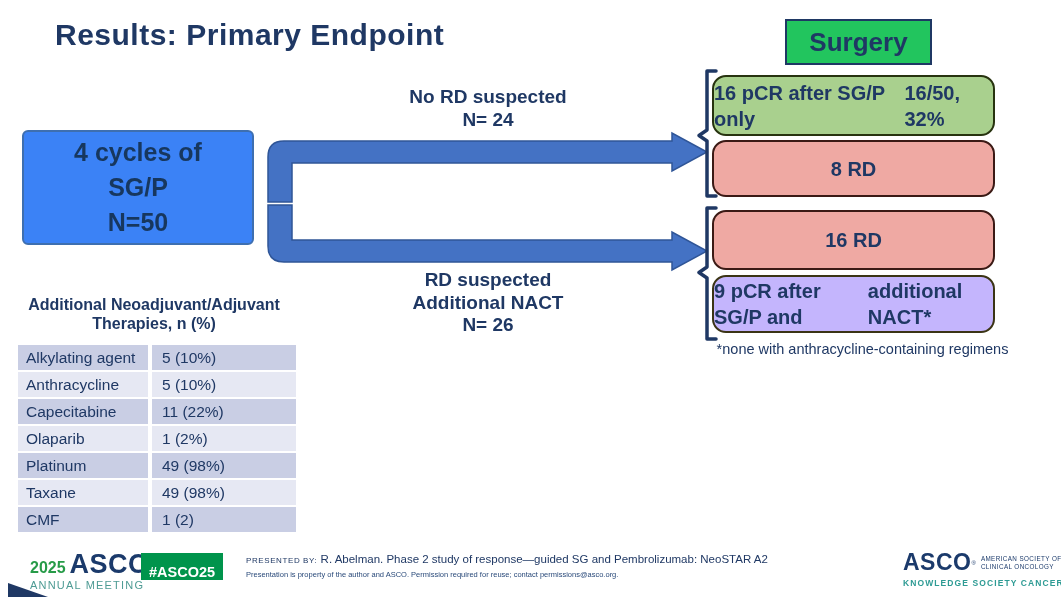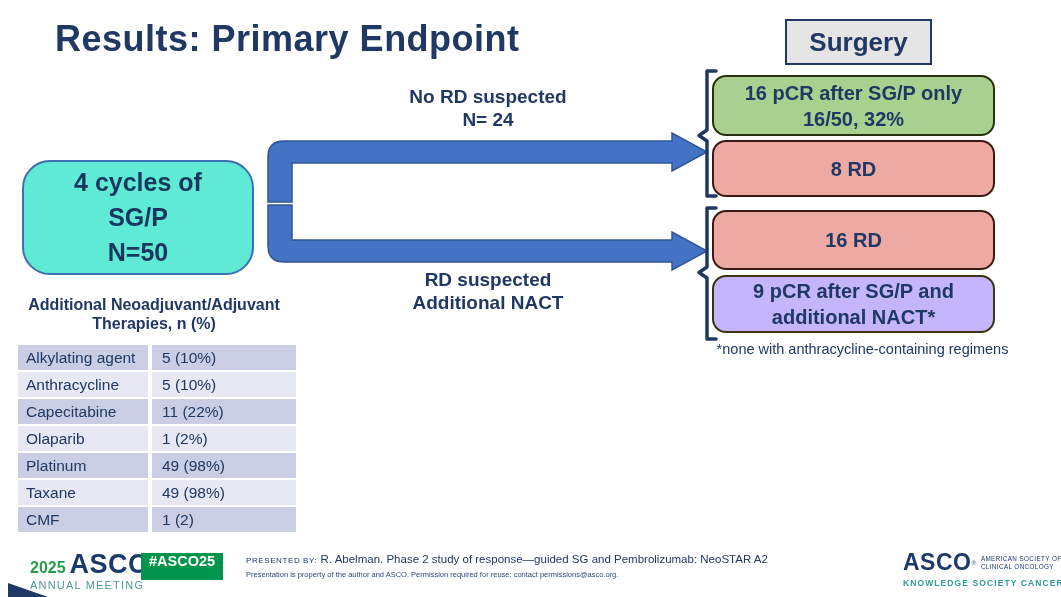--- a/index.html
+++ b/index.html
@@ -1,34 +1,34 @@
 <!DOCTYPE html>
 <html><head>
 <meta charset="utf-8">
 <style>
   html,body{margin:0;padding:0;background:#888;}
   .slide{
     position:relative;width:1061px;height:597px;background:#ffffff;
     font-family:"Liberation Sans", sans-serif;overflow:hidden;margin:0 auto;
   }
   
-  .title{position:absolute;left:55px;top:18px;font-size:36px;font-weight:bold;color:#1F3864;letter-spacing:0.5px;}
+  .title{position:absolute;left:55px;top:18px;font-size:30px;font-weight:bold;color:#1F3864;letter-spacing:0.5px;}
   
-  .surgery{position:absolute;left:785px;top:19px;width:143px;height:42px;border:2.5px solid #1F3864;background:#e5e5e5;
+  .surgery{position:absolute;left:785px;top:19px;width:143px;height:42px;border:2.5px solid #1F3864;background:#22c55e;
     display:flex;align-items:center;justify-content:center;font-size:26px;font-weight:bold;color:#1F3864;}
   
-  .source-box{position:absolute;left:22px;top:160px;width:228px;height:111px;background:#5eead4;border:2.5px solid #3E6FB0;
-    border-radius:28px;display:flex;flex-direction:column;align-items:center;justify-content:center;
+  .source-box{position:absolute;left:22px;top:130px;width:228px;height:111px;background:#3b82f6;border:2.5px solid #3E6FB0;
+    border-radius:6px;display:flex;flex-direction:column;align-items:center;justify-content:center;
     font-size:25px;font-weight:bold;color:#17375E;line-height:35px;}
   
   .branch-label{position:absolute;width:240px;text-align:center;font-weight:bold;color:#1F3864;font-size:19px;line-height:22.5px;}
   .branch-top{left:368px;top:86px;}
   .branch-bottom{left:368px;top:269px;}
   
-  .outcome{position:absolute;left:712px;width:283px;border-radius:14px;display:flex;flex-direction:column;
+  .outcome{position:absolute;left:712px;width:283px;border-radius:14px;display:flex;flex-direction:row;
     align-items:center;justify-content:center;font-size:20px;font-weight:bold;color:#1F3864;line-height:26px;box-sizing:border-box;}
   .outcome.green {top:75px;height:61px;background:#A9D08E;border:2.5px solid #27330F;}
   .outcome.pink1 {top:140px;height:57px;background:#EFA9A3;border:2.5px solid #3B1A15;}
   .outcome.pink2 {top:210px;height:60px;background:#EFA9A3;border:2.5px solid #3B1A15;}
   .outcome.yellow{top:275px;height:58px;background:#c4b5fd;border:2.5px solid #3B3415;}
   .footnote{position:absolute;left:690px;top:341px;width:345px;text-align:center;font-size:14.5px;color:#1F3864;}
   
   .table-title{position:absolute;left:8px;top:295px;width:292px;text-align:center;font-size:16px;font-weight:bold;color:#1F3864;line-height:19px;}
   .therapy-table{position:absolute;left:18px;top:345px;width:278px;font-size:15.5px;color:#1F3864;}
   .t-row{display:flex;height:25px;border-bottom:2px solid #ffffff;}
@@ -42,21 +42,21 @@
   
   .footer{position:absolute;left:8px;bottom:0;width:1061px;height:50px;}
   .corner-accent{position:absolute;left:0;bottom:0;width:0;height:0;border-bottom:14px solid #1F3864;border-right:40px solid transparent;}
   .am-logo{position:absolute;left:22px;top:4px;line-height:1;}
   .am-top{display:flex;align-items:baseline;}
   .am-year{font-size:16px;font-weight:bold;color:#279B48;margin-right:4px;}
   .am-asco{font-size:27px;font-weight:bold;color:#1B3A6B;letter-spacing:0.5px;}
   .am-reg{font-size:7px;color:#1B3A6B;vertical-align:top;}
   .am-meeting{font-size:11px;color:#4E9B94;letter-spacing:1.2px;margin-top:2px;}
   .hashtag{position:absolute;left:133px;top:6px;width:82px;height:27px;background:#00944C;color:#ffffff;
-    font-size:14.5px;font-weight:bold;display:flex;align-items:flex-start;justify-content:center;}
+    font-size:14.5px;font-weight:bold;display:flex;align-items:flex-end;justify-content:center;}
   .presented{position:absolute;left:238px;top:6px;color:#1F3864;}
   .presented-line1{font-size:11.5px;}
   .presented-label{font-size:8px;letter-spacing:0.6px;}
   .disclaimer{font-size:7.5px;color:#2A4A7A;margin-top:5px;}
   .asco-logo{position:absolute;left:895px;top:2px;}
   .asco-row{display:flex;align-items:center;}
   .asco-word{font-size:23px;font-weight:bold;color:#1B3A6B;letter-spacing:0.5px;}
   .asco-reg{font-size:6px;color:#1B3A6B;vertical-align:top;}
   .asco-society{font-size:6.3px;color:#1B3A6B;letter-spacing:0.4px;margin-left:5px;line-height:8px;}
   .asco-tagline{font-size:8.5px;font-weight:bold;color:#2E9B94;letter-spacing:1.1px;margin-top:2px;}
@@ -86,20 +86,21 @@
   </div>
 
   <div class="branch-label branch-top">
     <div>No RD suspected</div>
     <div>N= 24</div>
   </div>
 
   <div class="branch-label branch-bottom">
     <div>RD suspected</div>
     <div>Additional NACT</div>
+    <div>N= 26</div>
   </div>
 
   <div class="outcome green">
     <span>16 pCR after SG/P only</span>
     <span>16/50, 32%</span>
   </div>
   <div class="outcome pink1">
     <span>8 RD</span>
   </div>
   <div class="outcome pink2">

